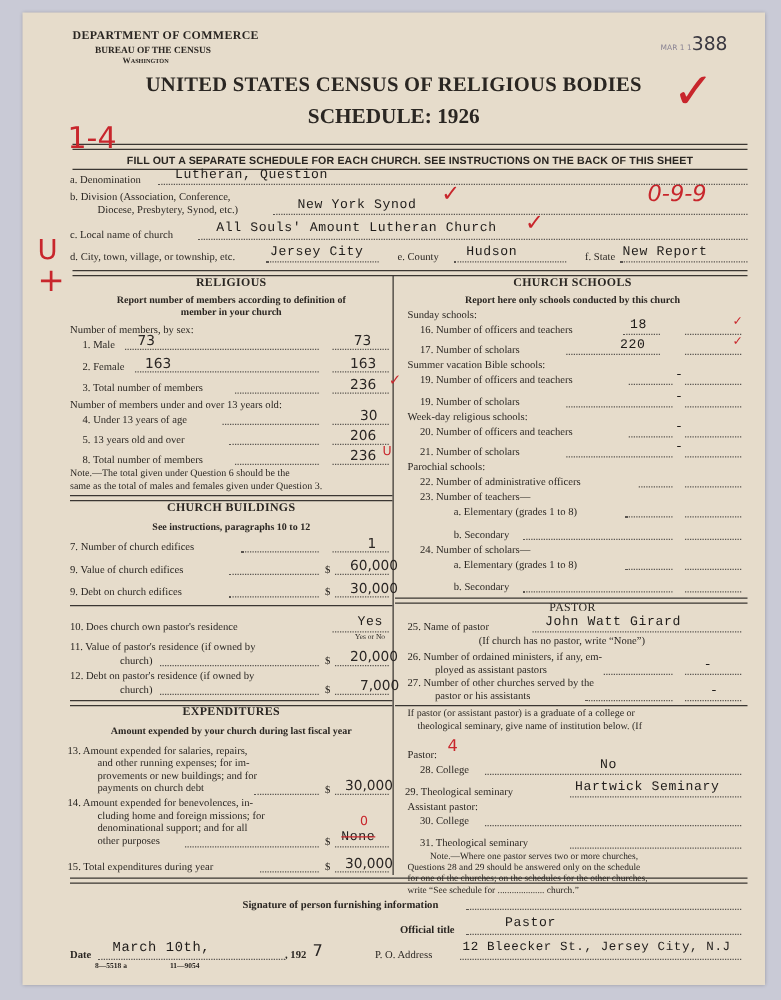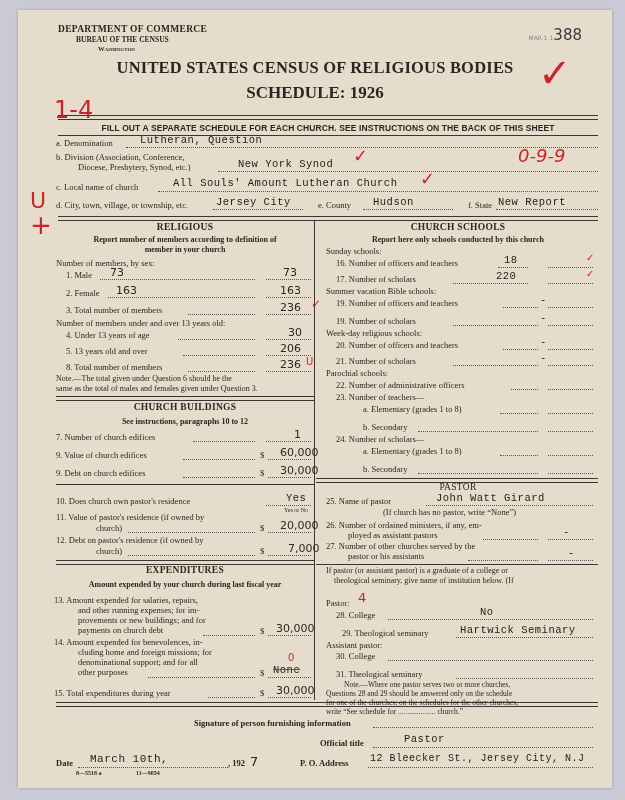--- a/index.html
+++ b/index.html
@@ -285,21 +285,21 @@
     <div style="padding-left:8px">theological seminary, give name of institution below.  (If</div>
   </div>
 
   <div class="abs lbl" style="left:308px;top:588px">Pastor:</div>
   <div class="abs red" style="left:340px;top:580px;font-size:13px">4</div>
 
   <div class="abs lbl" style="left:318px;top:600px">28. College</div>
   <div class="abs dots" style="left:370px;top:600px;width:205px"></div>
   <div class="abs typed" style="left:462px;top:596px">No</div>
 
-  <div class="abs lbl" style="left:324px;top:618px">29. Theological seminary</div>
+  <div class="abs lbl" style="left:306px;top:618px">29. Theological seminary</div>
   <div class="abs dots" style="left:438px;top:618px;width:137px"></div>
   <div class="abs typed" style="left:442px;top:614px">Hartwick Seminary</div>
 
   <div class="abs lbl" style="left:308px;top:630px">Assistant pastor:</div>
   <div class="abs lbl" style="left:318px;top:641px">30. College</div>
   <div class="abs dots" style="left:370px;top:641px;width:205px"></div>
 
   <div class="abs lbl" style="left:318px;top:659px">31. Theological seminary</div>
   <div class="abs dots" style="left:438px;top:659px;width:137px"></div>
 
@@ -318,17 +318,17 @@
   <div class="abs typed" style="left:386px;top:723px">Pastor</div>
 
   <div class="abs lbl" style="left:38px;top:748px;font-weight:bold">Date</div>
   <div class="abs dots" style="left:60px;top:748px;width:150px"></div>
   <div class="abs typed" style="left:72px;top:743px;font-size:11px">March 10th,</div>
   <div class="abs lbl" style="left:210px;top:748px;font-weight:bold">, 192</div>
   <div class="abs hand" style="left:232px;top:744px;font-size:13px">7</div>
   <div class="abs small" style="left:58px;top:760px;font-weight:bold">8—5518 a</div>
   <div class="abs small" style="left:118px;top:760px;font-weight:bold">11—9054</div>
 
-  <div class="abs lbl" style="left:282px;top:748px;font-weight:bold">P. O. Address</div>
+  <div class="abs lbl" style="left:282px;top:748px;font-weight:normal">P. O. Address</div>
   <div class="abs dots" style="left:350px;top:748px;width:225px"></div>
   <div class="abs typed" style="left:352px;top:743px;font-size:10px">12 Bleecker St., Jersey City, N.J</div>
 
 </div>
 
 </body></html>

